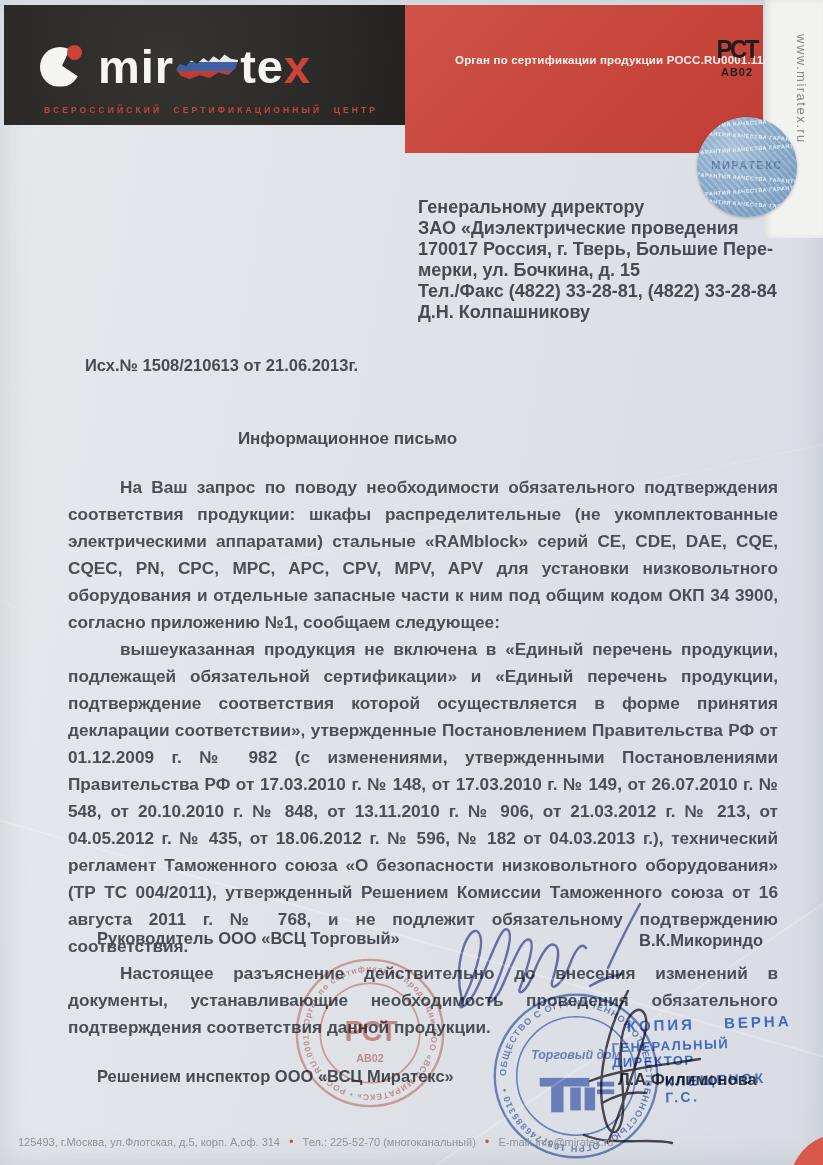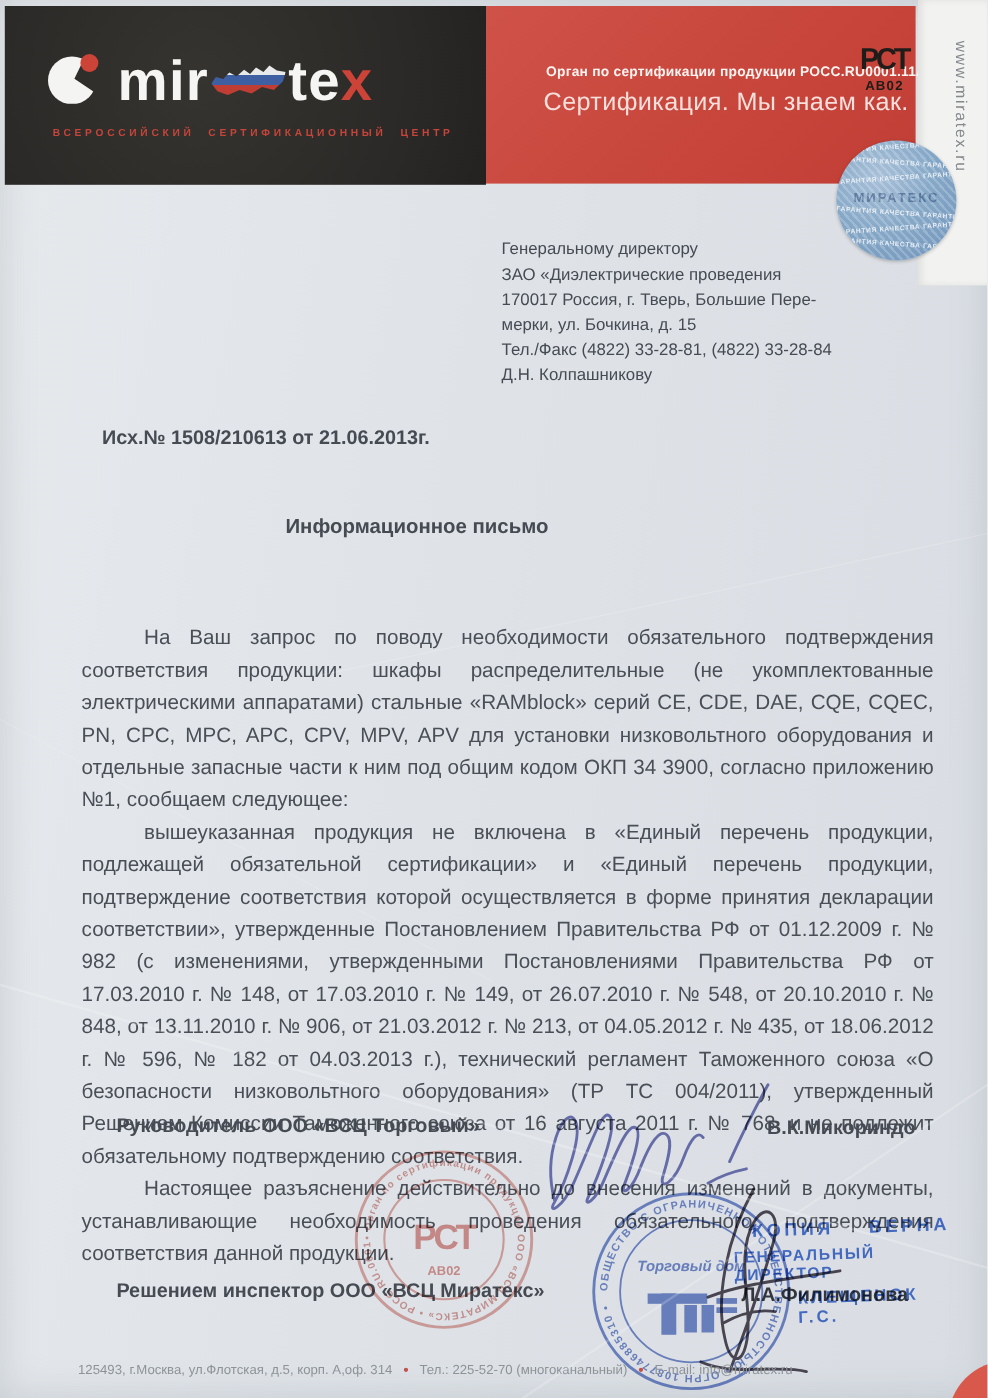--- a/index.html
+++ b/index.html
@@ -3,21 +3,21 @@
 <meta charset="utf-8">
 <style>
   html,body{margin:0;padding:0;}
   body{font-family:"Liberation Sans", sans-serif;}
   #page{
     position:relative; width:823px; height:1165px; overflow:hidden;
     background:linear-gradient(100deg,#e6e9ec 0%,#dfe3e8 45%,#d9dde3 100%);
     box-shadow:inset 0 0 30px rgba(120,130,140,.25);
   }
   
-  .band-black{position:absolute;left:4px;top:5px;width:401px;height:149px;
+  .band-black{position:absolute;left:4px;top:5px;width:401px;height:120px;
     background:radial-gradient(circle at 40% 40%, #363430 0%, #2b2927 70%, #242220 100%);}
   .band-red{position:absolute;left:405px;top:5px;width:358px;height:148px;
     background:linear-gradient(135deg,#cf5248 0%,#c7453b 60%,#c03e35 100%);}
   .side-strip{position:absolute;right:0;top:0;width:58px;height:238px;background:#f2f3f1;
     box-shadow:inset 3px 0 6px rgba(0,0,0,.08);}
   .website-vert{position:absolute;right:14px;top:34px;writing-mode:vertical-rl;
     color:#84888d;font-size:13px;letter-spacing:1.5px;font-weight:400;}
   .logo-row{position:absolute;left:36px;top:38px;display:flex;align-items:center;}
   .logo-mark{position:relative;width:44px;height:44px;margin-right:14px;}
   .logo-mark .disc{position:absolute;left:0;top:2px;width:40px;height:40px;border-radius:50%;background:#f4f4f2;
@@ -42,43 +42,43 @@
   .hologram:after{content:"";position:absolute;inset:0;border-radius:50%;
     background:repeating-linear-gradient(48deg, rgba(255,255,255,.20) 0 2px, rgba(255,255,255,0) 2px 5px);}
   .holo-row{position:relative;white-space:nowrap;color:#eef3f8;font-size:5.5px;font-weight:700;
     letter-spacing:.6px;line-height:13px;text-align:center;opacity:.9;}
   .holo-row.alt{transform:rotate(-4deg);}
   .holo-row.alt2{transform:rotate(4deg);}
   .holo-center{position:absolute;left:0;top:42px;width:100%;text-align:center;color:#2f4d7a;
     font-size:11px;font-weight:700;letter-spacing:1.5px;opacity:.55;}
   
   .doc-text{color:#464b53;}
-  .recipient{position:absolute;left:418px;top:197px;width:372px;font-size:14px;font-weight:400;line-height:21px;}
+  .recipient{position:absolute;left:418px;top:197px;width:372px;font-size:18px;font-weight:700;line-height:21px;}
   .ref-line{position:absolute;left:85px;top:356px;font-size:16.5px;font-weight:700;text-align:right;}
   .letter-title{position:absolute;left:0;top:429px;width:695px;text-align:center;font-size:17px;font-weight:700;}
-  .body-block{position:absolute;left:68px;top:474px;width:710px;font-size:17.2px;font-weight:400;
-    line-height:27px;text-align:justify;color:#4a4f57;margin-top:44px;}
+  .body-block{position:absolute;left:68px;top:474px;width:710px;font-size:17.2px;font-weight:700;
+    line-height:27px;text-align:justify;color:#4a4f57;}
   .body-block p{margin:0;text-indent:52px;}
   .sig-row-head{position:absolute;left:97px;top:929px;width:666px;font-size:16.5px;font-weight:700;}
   .sig-name-head{position:absolute;right:60px;top:931px;font-size:16.5px;font-weight:700;}
   .sig-row-insp{position:absolute;left:97px;top:1067px;font-size:16.5px;font-weight:700;}
   .sig-name-insp{position:absolute;left:618px;top:1070px;font-size:16.5px;font-weight:700;color:#33373d;}
   
   .stamp{position:absolute;mix-blend-mode:multiply;}
   .stamp-red{left:292px;top:955px;opacity:.72;}
   .stamp-blue{left:490px;top:990px;opacity:.8;}
   .copy-stamp{position:absolute;left:612px;top:1015px;width:190px;color:#4e79d6;font-weight:700;
     transform:rotate(-2deg);mix-blend-mode:multiply;}
   .copy-stamp .l1{font-size:15px;letter-spacing:3px;word-spacing:22px;margin-left:16px;}
   .copy-stamp .l2{font-size:13px;letter-spacing:1.5px;word-spacing:12px;margin-top:5px;}
   .copy-stamp .l3{font-size:14px;letter-spacing:2.5px;margin-top:5px;margin-left:52px;}
   .pen{position:absolute;mix-blend-mode:multiply;}
   
   .footer{position:absolute;left:18px;top:1134px;width:740px;color:#8e9398;font-size:11px;
-    display:flex;align-items:center;gap:9px;white-space:nowrap;margin-left:47px;}
+    display:flex;align-items:center;gap:9px;white-space:nowrap;}
   .footer .sep{color:#c4524a;font-size:13px;}
   .red-corner{position:absolute;left:790px;top:1134px;width:100px;height:100px;border-radius:50%;
     background:#d8584c;}
   
   .crease{position:absolute;background:rgba(255,255,255,.5);pointer-events:none;}
   .c1{width:900px;height:1.5px;transform:rotate(16deg);left:-30px;top:940px;opacity:.45;}
   .c2{width:700px;height:1.5px;transform:rotate(-34deg);left:240px;top:1060px;opacity:.4;}
   .c3{width:600px;height:1px;transform:rotate(-12deg);left:260px;top:500px;opacity:.35;}
   .c4{width:500px;height:1px;transform:rotate(28deg);left:-60px;top:700px;opacity:.3;}
 </style>
@@ -98,21 +98,20 @@
         <span class="logo-map"></span>
         <span>te</span>
         <span class="logo-x">x</span>
       </div>
     </div>
     <div class="logo-tagline">ВСЕРОССИЙСКИЙ СЕРТИФИКАЦИОННЫЙ ЦЕНТР</div>
   </div>
 
   <div class="band-red"></div>
   <div class="org-line">Орган по сертификации продукции РОСС.RU0001.11АВ02</div>
-  <div class="slogan">Сертификация. Мы знаем как.</div>
   <div class="rst-mark">
     <div class="rst-letters">РСТ</div>
     <div class="rst-code">АВ02</div>
   </div>
 
   <div class="side-strip"></div>
   <div class="website-vert">www.miratex.ru</div>
 
   <div class="hologram">
     <div class="holo-row alt">ГАРАНТИЯ КАЧЕСТВА ГАРАНТИЯ</div>

